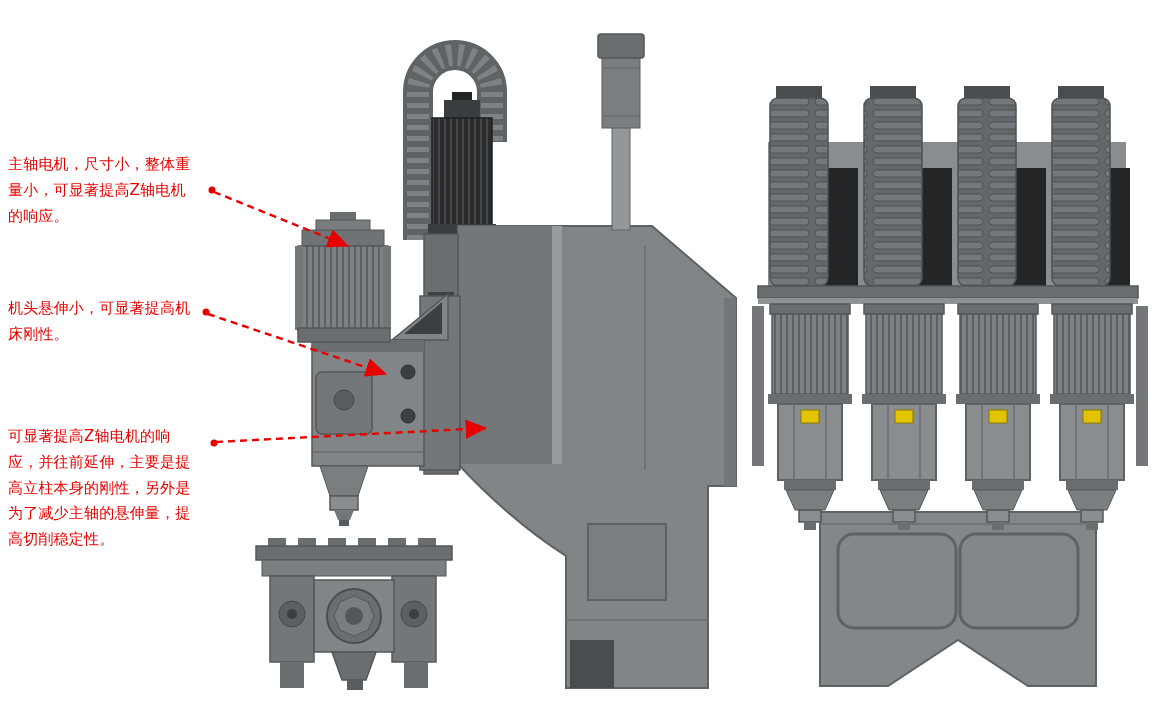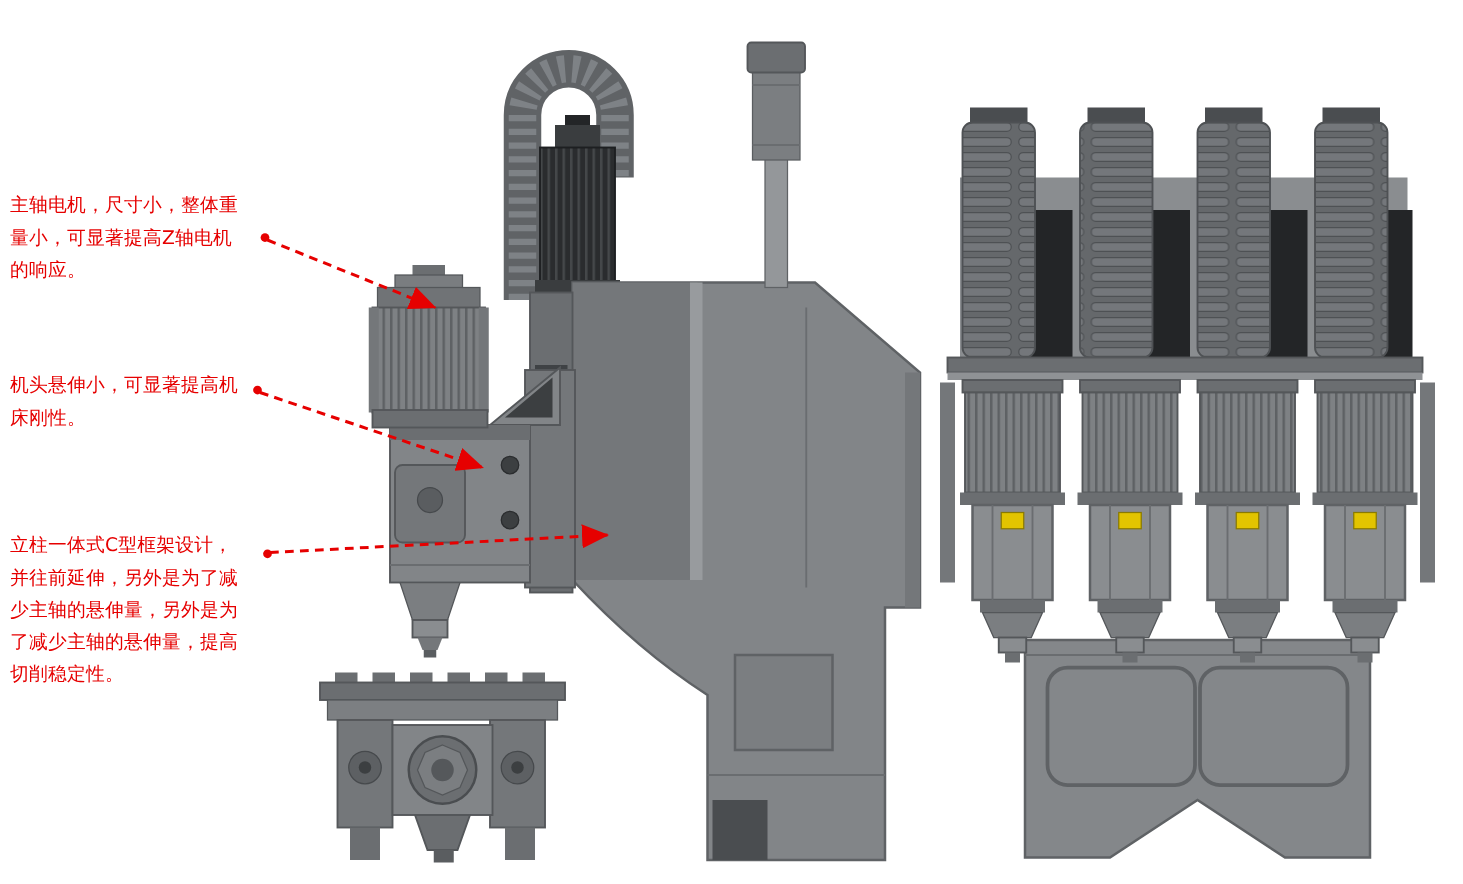--- a/index.html
+++ b/index.html
@@ -275,16 +275,16 @@
 
   <div class="annotation" style="left:8px;top:152px;width:185px">
     <p>主轴电机，尺寸小，整体重量小，可显著提高Z轴电机的响应。</p>
   </div>
 
   <div class="annotation" style="left:8px;top:296px;width:185px">
     <p>机头悬伸小，可显著提高机床刚性。</p>
   </div>
 
   <div class="annotation" style="left:8px;top:424px;width:192px">
-    <p>立柱一体式C型框架设计，并往前延伸，另外是为了减少主轴的悬伸量，另外是为了减少主轴的悬伸量，提高切削稳定性。</p>
+    <p>可显著提高Z轴电机的响应，并往前延伸，主要是提高立柱本身的刚性，另外是为了减少主轴的悬伸量，提高切削稳定性。</p>
   </div>
 
 </div>
 
 </body></html>

